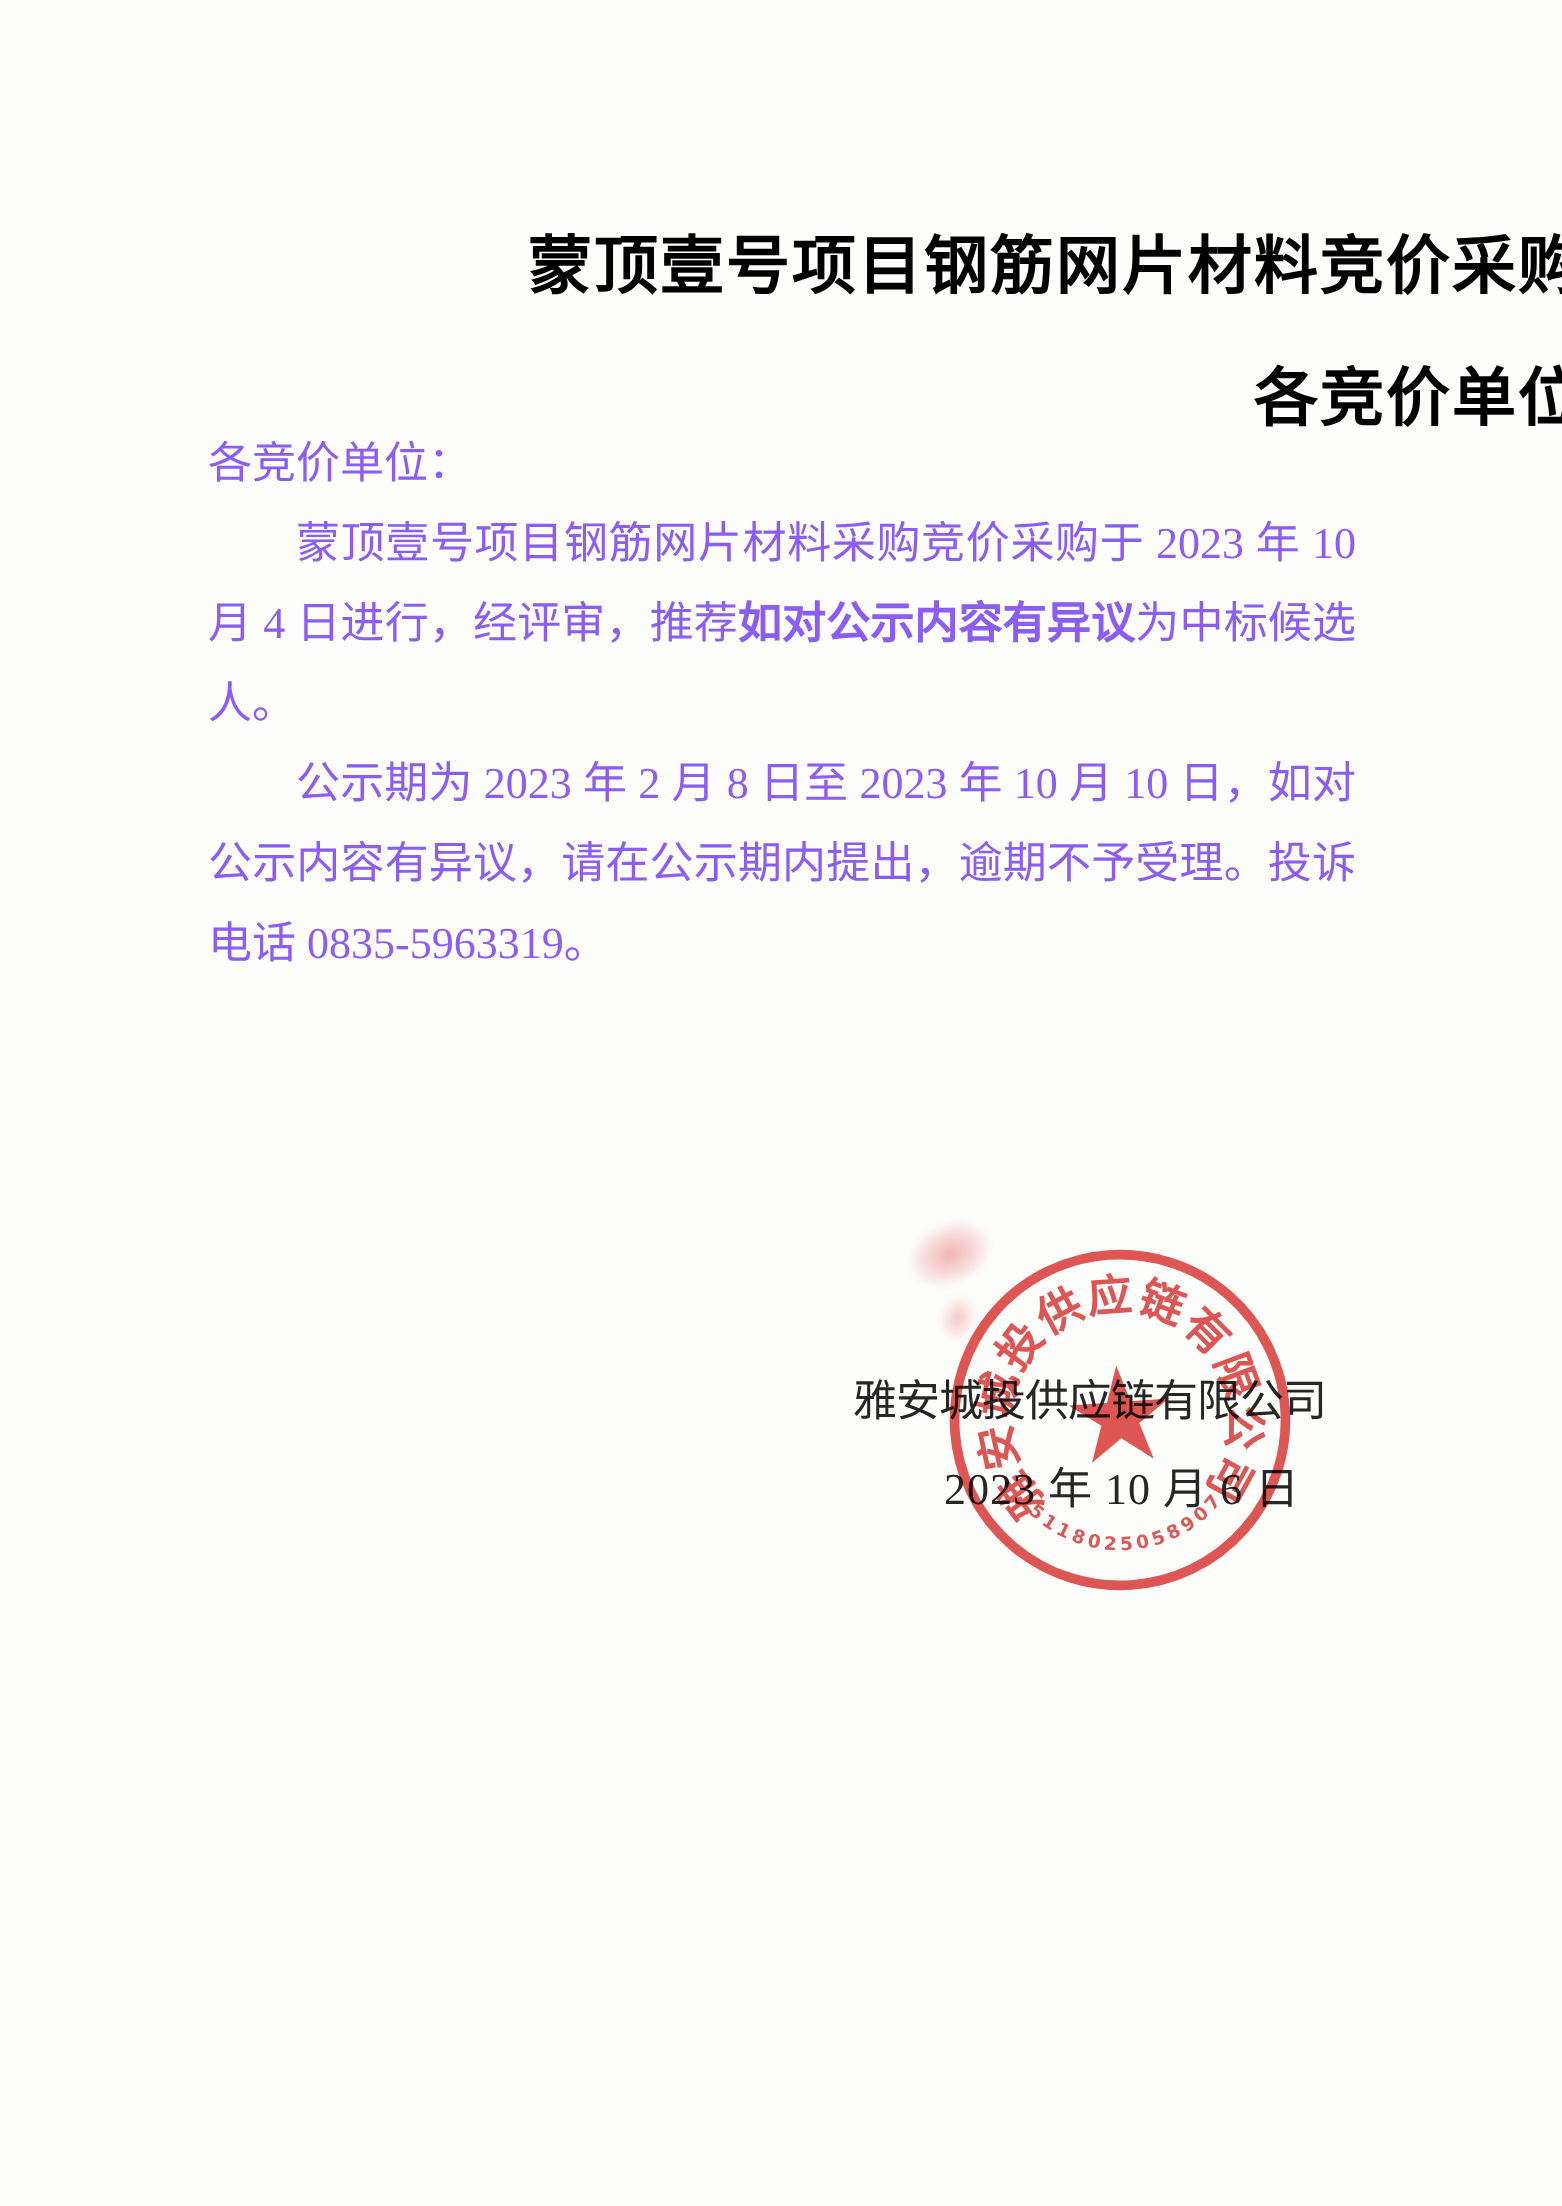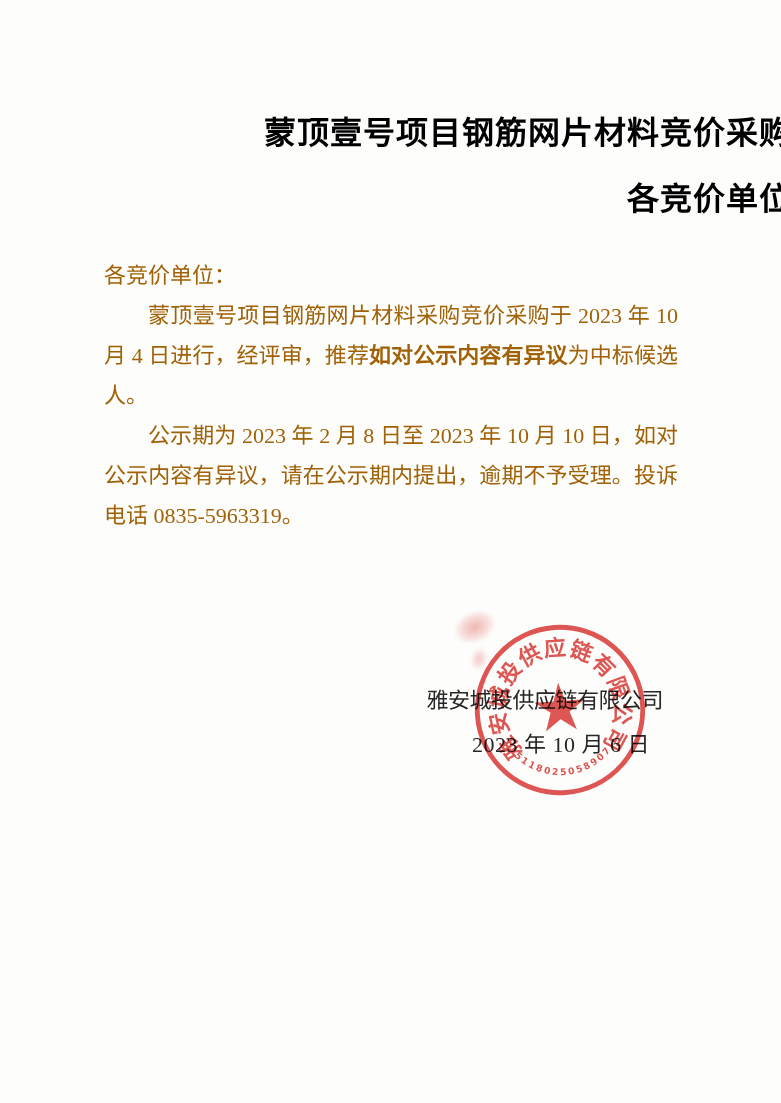--- a/index.html
+++ b/index.html
@@ -30,22 +30,21 @@
   .doc-title.line1 { top: 96px; }
   .doc-title.line2 { top: 162px; }
   .body-text {
     position: absolute;
     top: 212px;
     left: 104px;
     width: 574px;
     font-size: 22px;
     line-height: 40px;
     text-align: justify;
-    color: #a16207;
-    margin-top: 44px;
+    color: #8b5cf6;
   }
   .body-text p { margin: 0; }
   .para { text-indent: 44px; }
   .bold-seg { font-weight: 700; }
   .signature {
     position: absolute;
     top: 688px;
     right: 118px;
     text-align: right;
     font-size: 22px;

